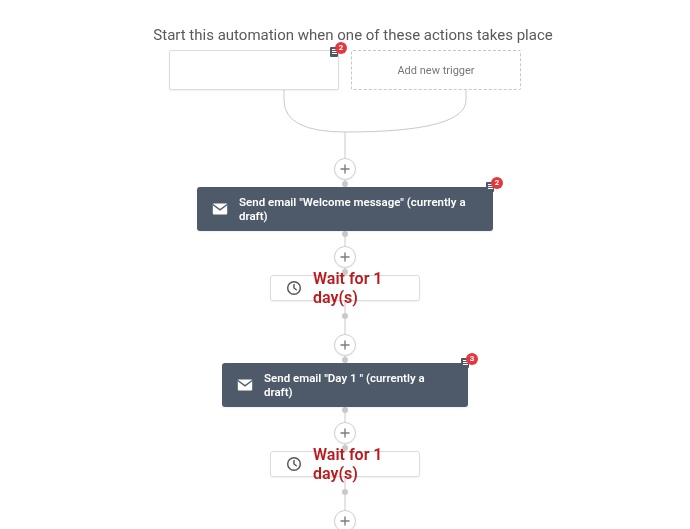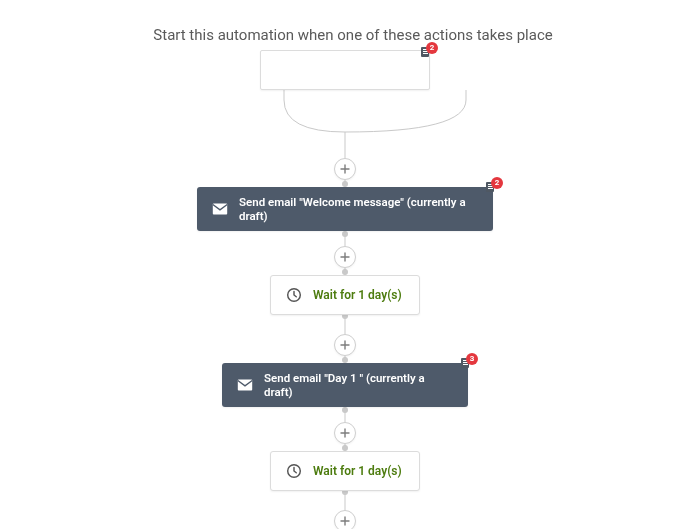--- a/index.html
+++ b/index.html
@@ -134,24 +134,24 @@
     position: absolute;
     left: 50%;
     transform: translateX(-50%);
     background: #fff;
     border: 1px solid #dcdcdc;
     border-radius: 3px;
     box-shadow: 0 1px 2px rgba(0,0,0,0.06);
     display: flex;
     align-items: center;
     padding: 0 14px;
-    height: 40px;
-    font-size: 12px;
+    height: 26px;
+    font-size: 16px;
     font-weight: 600;
-    color: #4d7c0f;
+    color: #b91c1c;
     z-index: 3;
   }
   .step.email {
     background: #4e5a6a;
     color: #fff;
     border: none;
     width: 296px;
     height: 44px;
     font-size: 11.5px;
   }
@@ -186,20 +186,23 @@
   </svg>
 
   <div class="header-text">Start this automation when one of these actions takes place</div>
 
   <div class="trigger-row">
     <div class="trigger-card">
       <div class="badge">
         <div class="clip"></div>
         <div class="count">2</div>
       </div>
+    </div>
+    <div class="trigger-card dashed">
+      <span>Add new trigger</span>
     </div>
   </div>
 
   <div class="joint" style="top:181px"></div>
   <div class="joint" style="top:231px"></div>
   <div class="joint" style="top:269px"></div>
   <div class="joint" style="top:313px"></div>
   <div class="joint" style="top:357px"></div>
   <div class="joint" style="top:407px"></div>
   <div class="joint" style="top:445px"></div>

